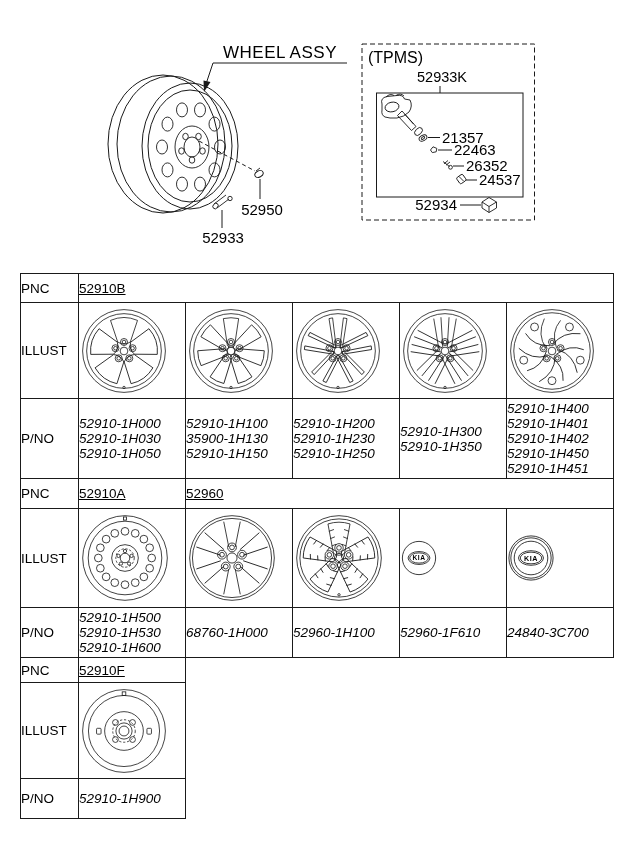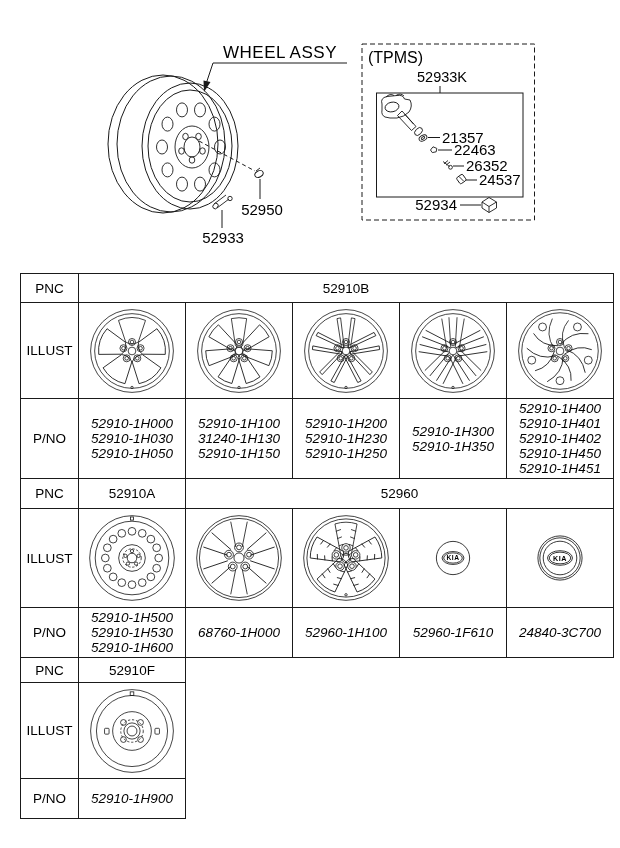--- a/index.html
+++ b/index.html
@@ -2,23 +2,23 @@
 <html><head>
 <meta charset="utf-8">
 <style>
   html,body{margin:0;padding:0;background:#fff;}
   body{width:620px;height:848px;position:relative;font-family:"Liberation Sans",sans-serif;color:#000;overflow:hidden;}
   #top-diagram{position:absolute;left:0;top:0;}
   svg text{font-family:"Liberation Sans",sans-serif;fill:#000;}
   .ln{stroke:#1a1a1a;fill:none;stroke-width:1;}
   .thin{stroke:#1a1a1a;fill:none;stroke-width:0.9;}
   table.parts{border-collapse:collapse;table-layout:fixed;position:absolute;left:20px;top:273px;}
-  table.parts td{border:1px solid #1a1a1a;text-align:center;vertical-align:middle;padding:0;font-size:13.5px;}
+  table.parts td{border:1px solid #1a1a1a;text-align:left;vertical-align:middle;padding:0;font-size:13.5px;}
   td.lbl{font-size:13.5px;}
-  td.pnc{font-size:13.5px;}
+  td.pnc{font-size:13.5px;text-decoration:underline;}
   td.pno-cell{white-space:pre-line;line-height:15px;font-size:13.5px;font-style:italic;}
   td.illust-cell{line-height:0;}
   .kia-txt{font-weight:bold;}
 </style>
 </head>
 <body>
 
 <svg id="top-diagram" width="620" height="270" viewBox="0 0 620 270">
 
   <g class="ln">
@@ -298,21 +298,21 @@
         </g>
       </svg>
     </td>
   </tr>
   <tr style="height:80px">
     <td class="lbl">P/NO</td>
     <td class="pno-cell">52910-1H000
 52910-1H030
 52910-1H050</td>
     <td class="pno-cell">52910-1H100
-31240-1H130
+35900-1H130
 52910-1H150</td>
     <td class="pno-cell">52910-1H200
 52910-1H230
 52910-1H250</td>
     <td class="pno-cell">52910-1H300
 52910-1H350</td>
     <td class="pno-cell">52910-1H400
 52910-1H401
 52910-1H402
 52910-1H450

